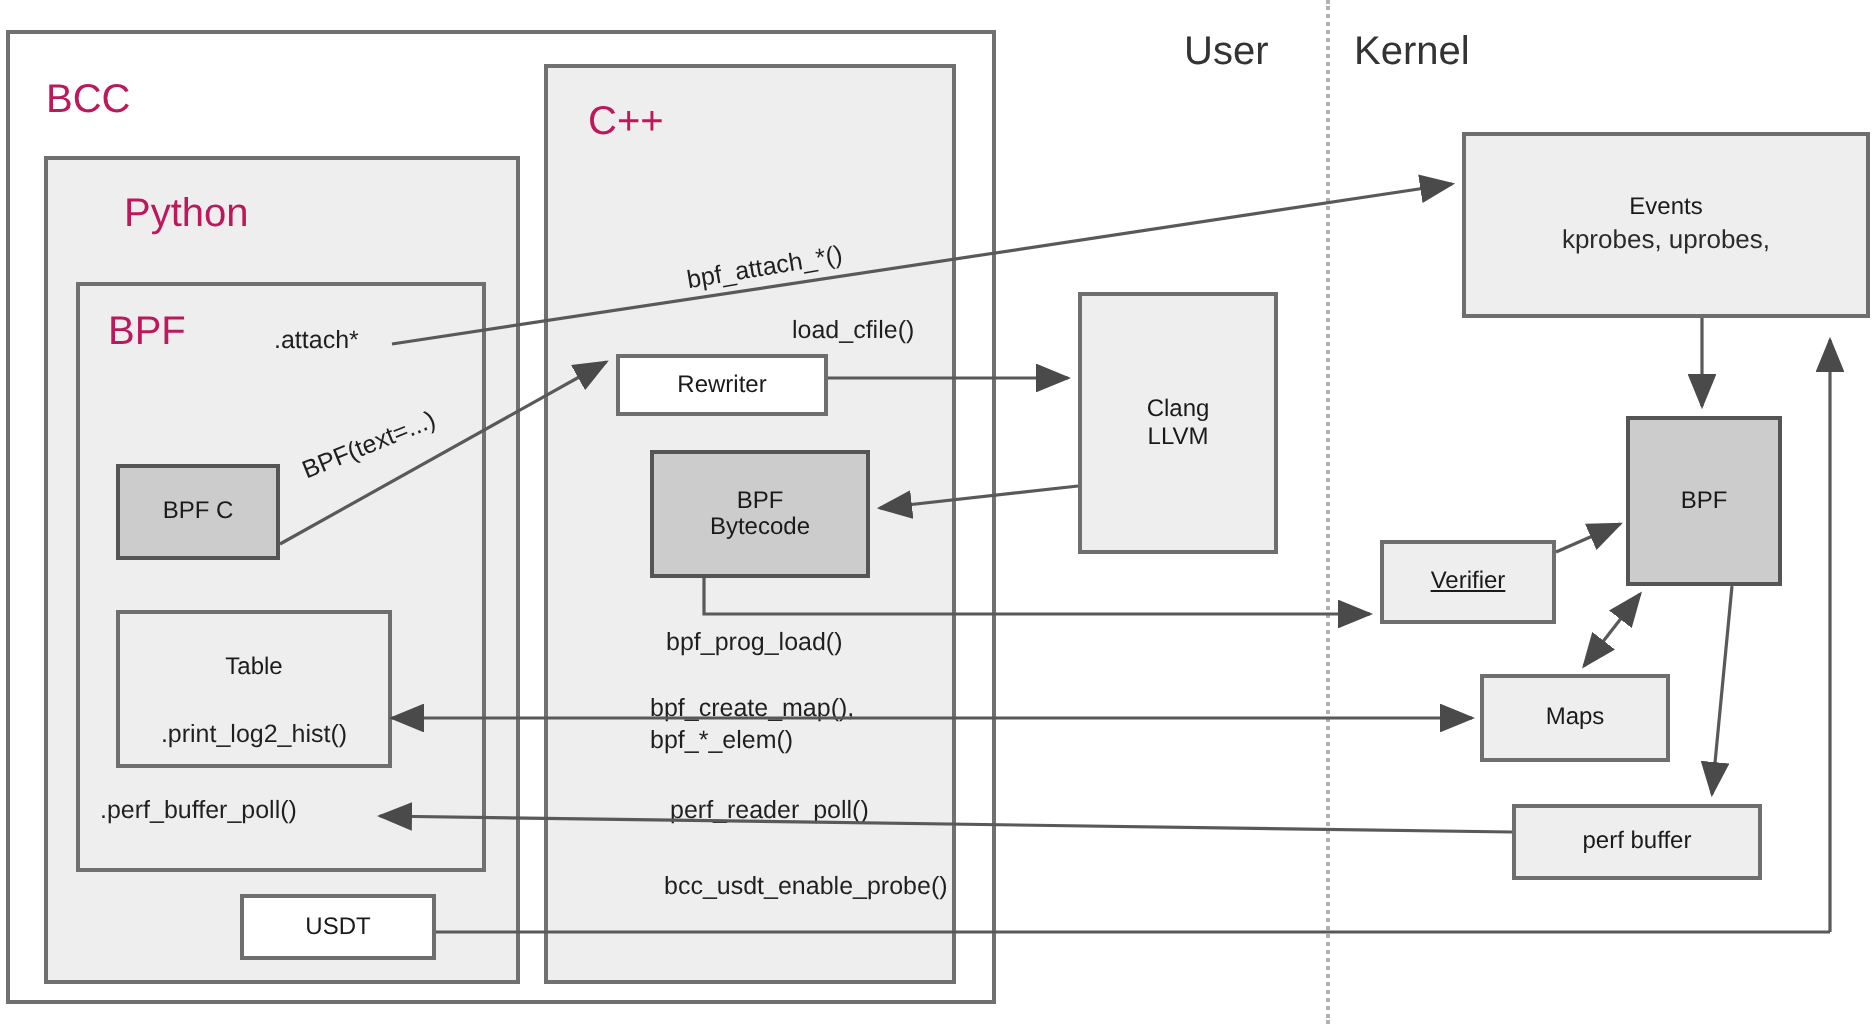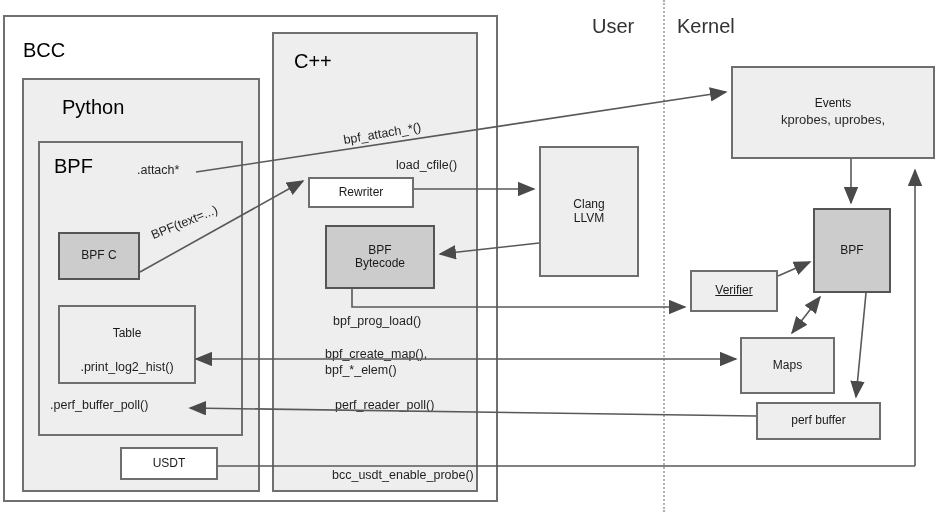--- a/index.html
+++ b/index.html
@@ -44,21 +44,21 @@
     box-sizing: border-box;
     border: 2px solid #707070;
     background: #eeeeee;
   }
   .group.white {
     background: #ffffff;
   }
   .group-label {
     position: absolute;
     font-size: 20px;
-    color: #000000;
+    color: #be185d;
     white-space: nowrap;
   }
   .box-title {
     font-size: 12px;
     color: #1a1a1a;
     white-space: nowrap;
   }
   .box-sub {
     font-size: 13px;
     color: #2a2a2a;
@@ -166,42 +166,42 @@
   </div>
 
   <div class="box shaded" style="left:813px; top:208px; width:78px; height:85px;">
     <span class="box-title">BPF</span>
   </div>
 
   <div class="box" style="left:690px; top:270px; width:88px; height:42px;text-decoration:underline;">
     <span class="box-title">Verifier</span>
   </div>
 
-  <div class="box" style="left:740px; top:337px; width:95px; height:57px;">
+  <div class="box" style="left:740px; top:337px; width:95px; height:44px;">
     <span class="box-title">Maps</span>
   </div>
 
   <div class="box" style="left:756px; top:402px; width:125px; height:38px;">
     <span class="box-title">perf buffer</span>
   </div>
 
   <span class="label rot-attach" style="left:345px; top:133px;">bpf_attach_*()</span>
 
   <span class="label rot-bpftext" style="left:155px; top:228px;">BPF(text=...)</span>
 
   <span class="label" style="left:396px; top:158px;">load_cfile()</span>
 
   <span class="label" style="left:333px; top:314px;">bpf_prog_load()</span>
 
   <span class="label" style="left:325px; top:347px;">bpf_create_map(),</span>
   <span class="label" style="left:325px; top:363px;">bpf_*_elem()</span>
 
   <span class="label" style="left:335px; top:398px;">perf_reader_poll()</span>
 
-  <span class="label" style="left:292px; top:468px;padding-left:40px;">bcc_usdt_enable_probe()</span>
+  <span class="label" style="left:292px; top:436px;padding-left:40px;">bcc_usdt_enable_probe()</span>
 
   <svg id="wires" viewBox="0 0 936 512" xmlns="http://www.w3.org/2000/svg">
     <defs>
       <marker id="ah" markerWidth="11" markerHeight="9" refX="10" refY="4.5" orient="auto">
         <path d="M0,0 L11,4.5 L0,9 z" fill="#4a4a4a"></path>
       </marker>
       <marker id="ah-start" markerWidth="11" markerHeight="9" refX="1" refY="4.5" orient="auto">
         <path d="M11,0 L0,4.5 L11,9 z" fill="#4a4a4a"></path>
       </marker>
     </defs>

